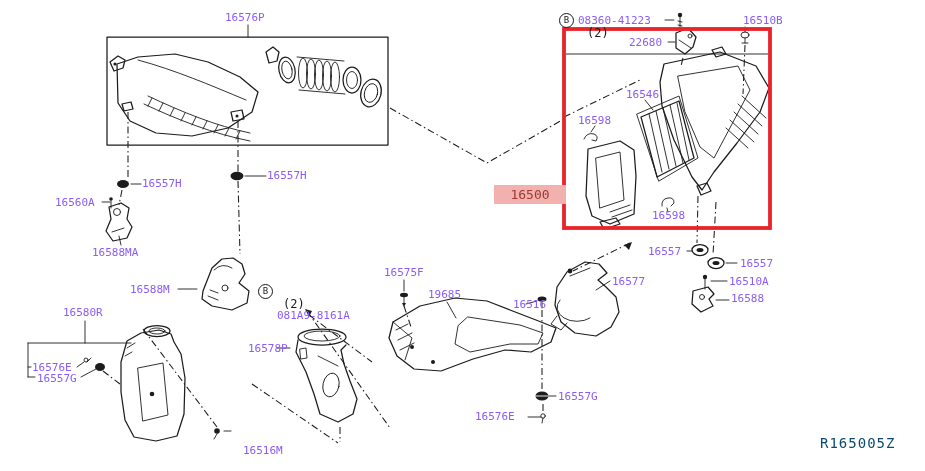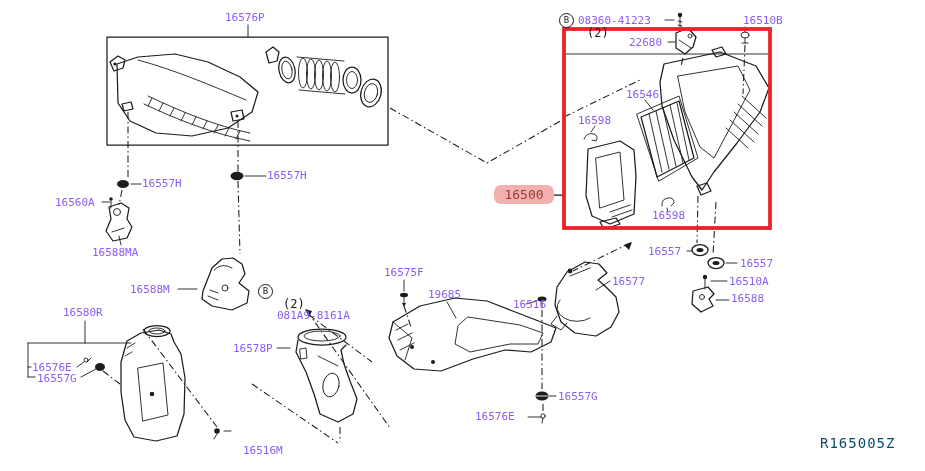--- a/index.html
+++ b/index.html
@@ -8,23 +8,23 @@
   #artwork{position:absolute;left:0;top:0;}
   .ln{stroke:var(--line,#1c1c1c);fill:none;stroke-width:1.25;stroke-linecap:round;stroke-linejoin:round;}
   .thin{stroke-width:0.9;}
   .dd{stroke:var(--line,#1c1c1c);fill:none;stroke-width:1.05;stroke-dasharray:7 3 1.5 3;}
   .fl{fill:var(--line,#1c1c1c);stroke:none;}
   .redbox{stroke:var(--highlight_box,#e8232a);fill:none;stroke-width:3.8;}
   .lbl{position:absolute;font-size:11px;line-height:13px;color:#8b5cf6;white-space:nowrap;letter-spacing:0;}
   .qty{position:absolute;font-size:12px;line-height:12px;color:#191919;}
   .bbadge{position:absolute;width:13px;height:13px;border:1.3px solid #191919;border-radius:50%;
           display:flex;align-items:center;justify-content:center;font-size:9px;line-height:9px;color:#191919;}
-  #highlight-label{position:absolute;left:494px;top:185px;width:60px;height:19px;
+  #highlight-label{position:absolute;left:494px;top:185px;width:72px;height:19px;
           background:var(--highlight_label_bg,#f2b1ae);color:var(--highlight_label_text,#9c3a32);
-          font-size:13px;display:flex;align-items:center;justify-content:center;border-radius:7px;}
+          font-size:13px;display:flex;align-items:center;justify-content:center;}
   #ref-code{position:absolute;left:820px;top:435px;font-size:14px;color:#0c4a6e;letter-spacing:1px;}
 </style>
 </head>
 <body>
 
 <div id="stage">
 
 <svg id="artwork" width="925" height="471" viewBox="0 0 925 471">
 
   <rect x="107" y="37" width="281" height="108" class="ln"></rect>
@@ -264,21 +264,21 @@
 <div class="lbl" style="left:130px;top:283px;">16588M</div>
 
 <div class="bbadge" style="left:258px;top:284px;">B</div>
 <div class="lbl" style="left:277px;top:285px;margin-top:24px;">081A9-8161A</div>
 <div class="qty" style="left:283px;top:298px;">(2)</div>
 
 <div class="lbl" style="left:63px;top:306px;">16580R</div>
 <div class="lbl" style="left:32px;top:361px;">16576E</div>
 <div class="lbl" style="left:37px;top:372px;">16557G</div>
 <div class="lbl" style="left:232px;top:444px;margin-left:11px;">16516M</div>
-<div class="lbl" style="left:233px;top:342px;">16578P</div>
+<div class="lbl" style="left:248px;top:342px;">16578P</div>
 <div class="lbl" style="left:384px;top:266px;">16575F</div>
 <div class="lbl" style="left:428px;top:288px;">19685</div>
 <div class="lbl" style="left:489px;top:298px;margin-left:24px;">16516</div>
 <div class="lbl" style="left:612px;top:275px;">16577</div>
 <div class="lbl" style="left:648px;top:245px;">16557</div>
 <div class="lbl" style="left:740px;top:257px;">16557</div>
 <div class="lbl" style="left:729px;top:275px;text-align:center;">16510A</div>
 <div class="lbl" style="left:731px;top:292px;">16588</div>
 <div class="lbl" style="left:724px;top:14px;margin-left:19px;">16510B</div>
 

